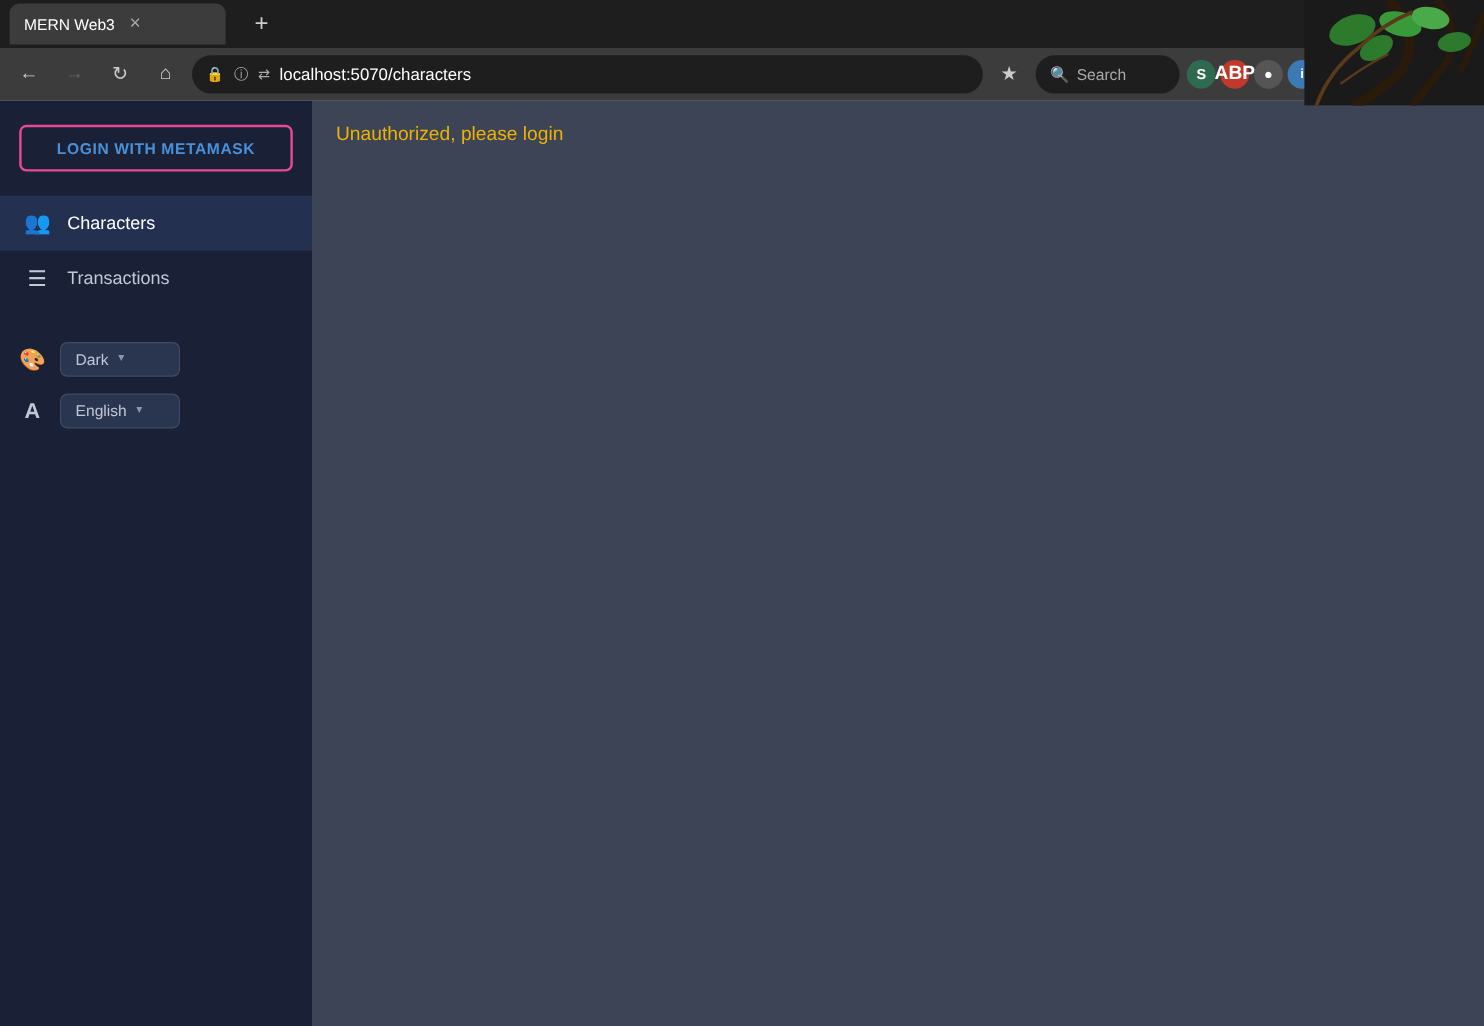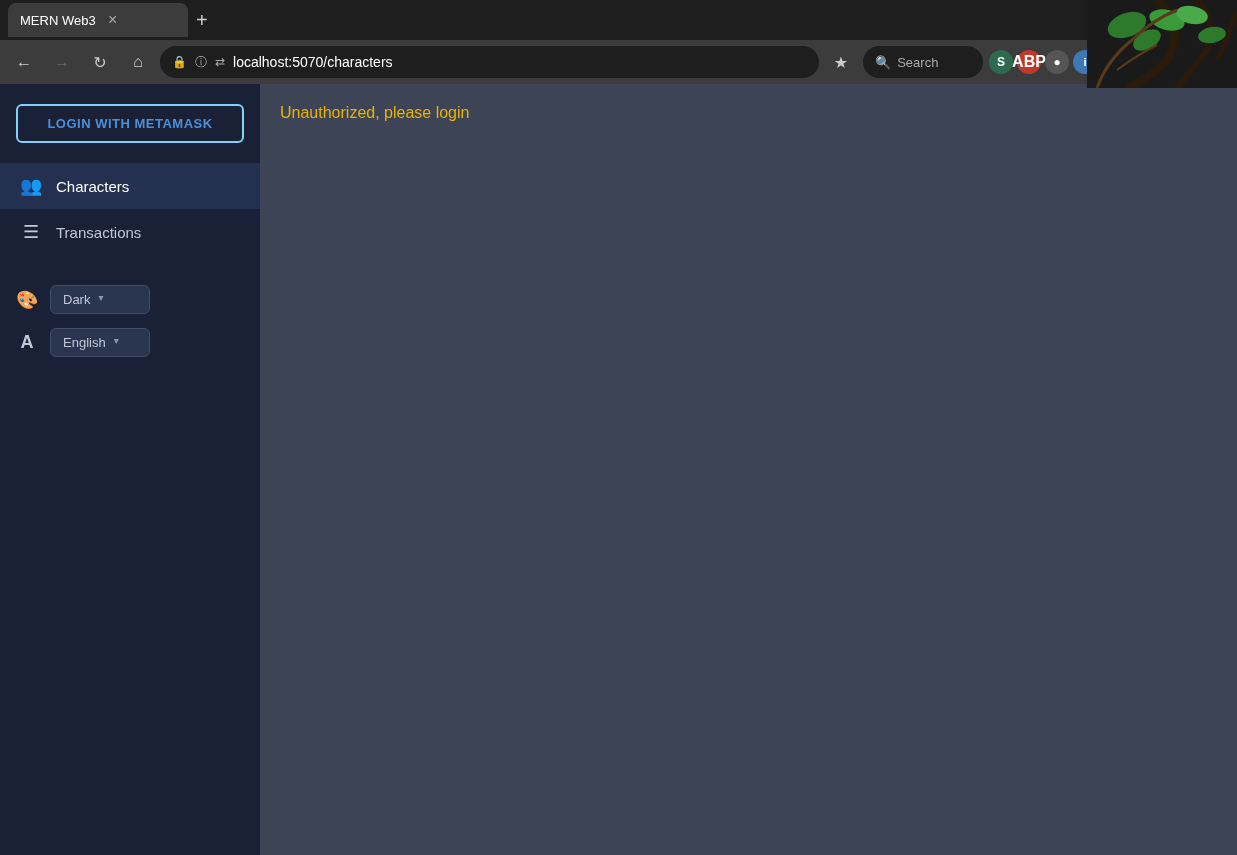--- a/index.html
+++ b/index.html
@@ -5,21 +5,21 @@
     * { margin: 0; padding: 0; box-sizing: border-box; }
     body { font-family: Arial, sans-serif; background: #fff; width: 1237px; height: 855px; overflow: hidden; }
 
     
     .tab-bar {
       display: flex;
       align-items: center;
       background: #1e1e1e;
       height: 40px;
       padding: 0 8px;
-      gap: 0;
+      gap: 16px;
     }
     .tab {
       display: flex;
       align-items: center;
       background: #3c3c3c;
       border-radius: 8px 8px 0 0;
       padding: 0 12px;
       height: 34px;
       min-width: 180px;
       max-width: 240px;
@@ -127,21 +127,21 @@
       background: #1a2035;
       display: flex;
       flex-direction: column;
       padding: 12px 0;
       flex-shrink: 0;
     }
 
     .login-btn {
       margin: 8px 16px 20px 16px;
       background: transparent;
-      border: 2px solid #7dd3fc;
+      border: 2px solid #ec4899;
       color: #4a90d9;
       border-radius: 6px;
       padding: 10px 16px;
       font-size: 13px;
       font-weight: bold;
       cursor: pointer;
       text-align: center;
       letter-spacing: 0.5px;
     }
 

